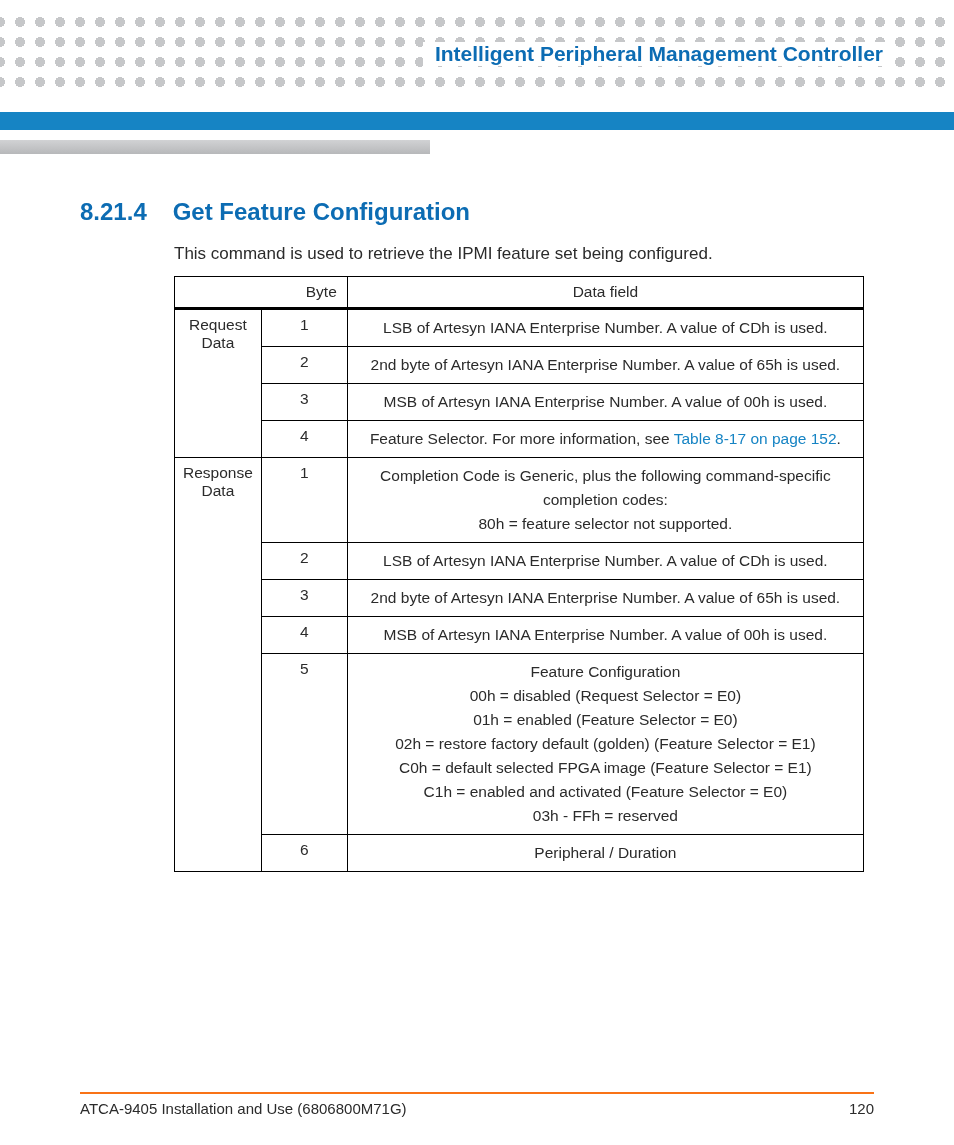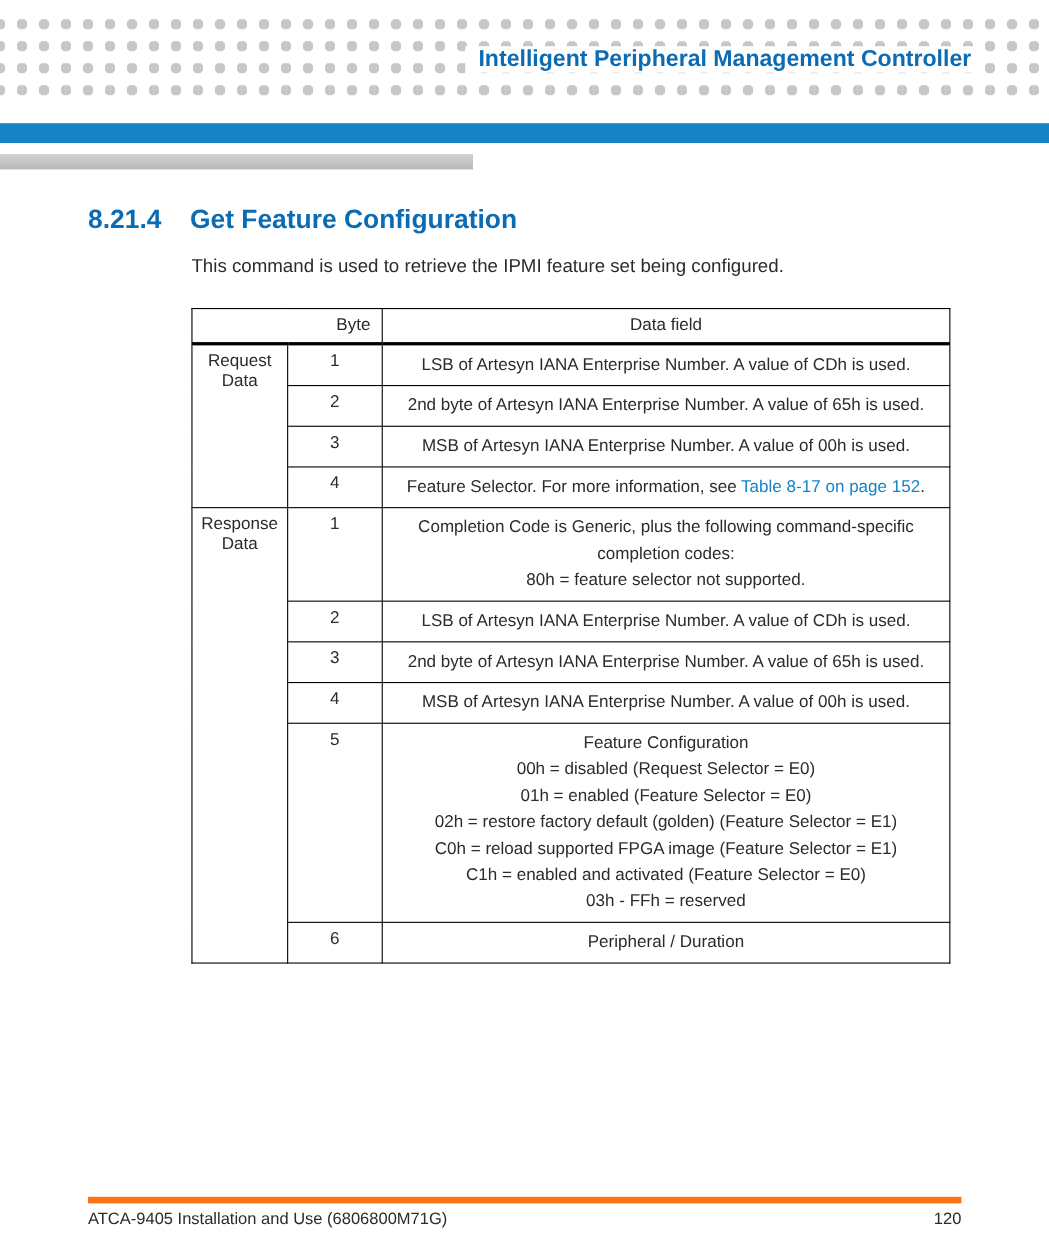--- a/index.html
+++ b/index.html
@@ -39,37 +39,37 @@
     background: #1684c4;
   }
   .grey-bar {
     position: absolute;
     top: 140px; left: 0;
     width: 430px; height: 14px;
     background: linear-gradient(to bottom, #d1d2d4, #b7b8ba);
   }
   .content {
     position: absolute;
-    top: 186px;
+    top: 198px;
     left: 80px; right: 80px;
   }
   .section-heading {
     color: #0c6cb3;
     font-weight: 700;
     font-size: 24px;
     margin-bottom: 18px;
   }
   .section-heading .num {
     display: inline-block;
     width: 86px;
   }
   .body-text {
     margin-left: 94px;
     font-size: 17px;
-    margin-bottom: 28px;
+    margin-bottom: 12px;
     color: #2b2b2b;
   }
   .table-caption {
     margin-left: 94px;
     color: #1684c4;
     font-style: italic;
     font-size: 17px;
     margin-bottom: 10px;
   }
   table.cmd {
@@ -99,21 +99,21 @@
     width: 86px;
   }
   .df-lines { line-height: 1.55; }
   .df-lines span { display: block; }
   a.cross { color: #1684c4; text-decoration: none; margin-top: 33px; }
 
   .footer {
     position: absolute;
     left: 80px; right: 80px;
     bottom: 28px;
-    border-top: 6px solid #f97316;
+    border-top: 2px solid #f97316;
     padding-top: 6px;
     font-size: 15px;
     color: #2b2b2b;
     display: flex;
     justify-content: space-between;
   }
 </style>
 </head>
 <body>
 
@@ -208,21 +208,21 @@
           </td>
         </tr>
         <tr>
           <td class="byte">5</td>
           <td>
             <div class="df-lines">
               <span>Feature Configuration</span>
               <span>00h = disabled (Request Selector = E0)</span>
               <span>01h = enabled (Feature Selector = E0)</span>
               <span>02h = restore factory default (golden) (Feature Selector = E1)</span>
-              <span>C0h = reload supported FPGA image (Feature Selector = E1)</span>
+              <span>C0h = default selected FPGA image (Feature Selector = E1)</span>
               <span>C1h = enabled and activated (Feature Selector = E0)</span>
               <span>03h - FFh = reserved</span>
             </div>
           </td>
         </tr>
         <tr>
           <td class="byte">6</td>
           <td>
             <div class="df-lines">
               <span>Peripheral / Duration</span>

